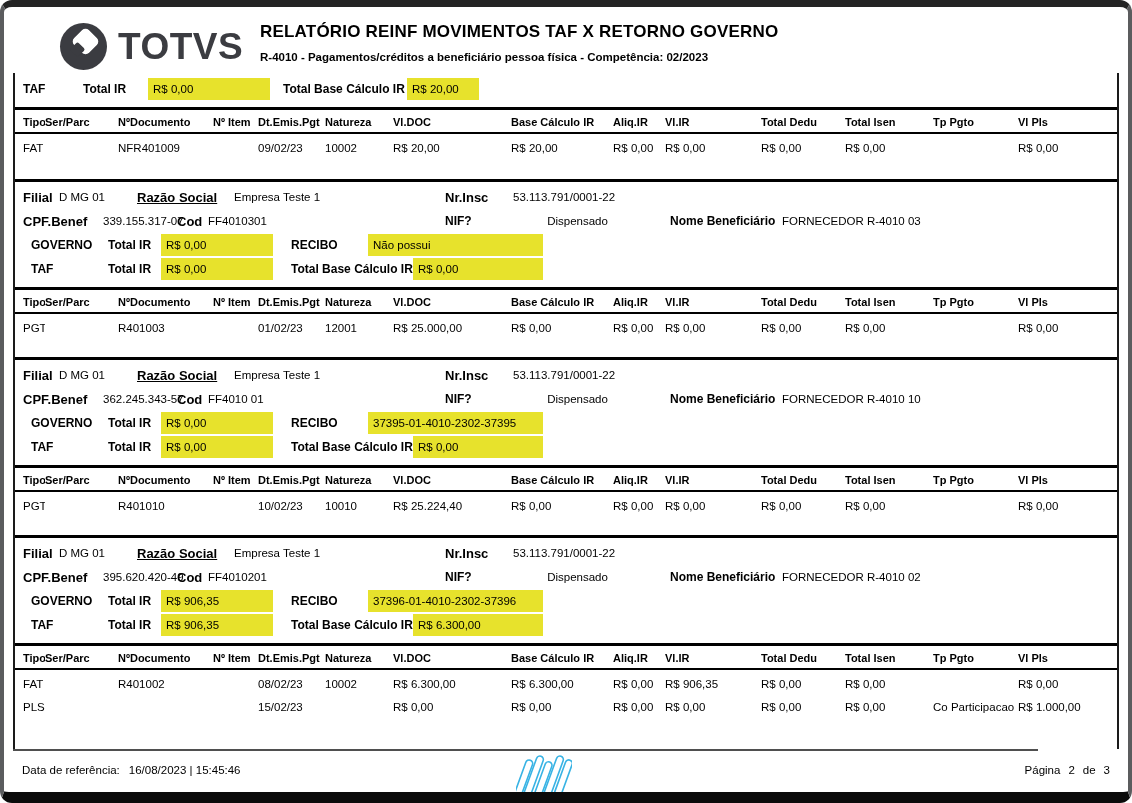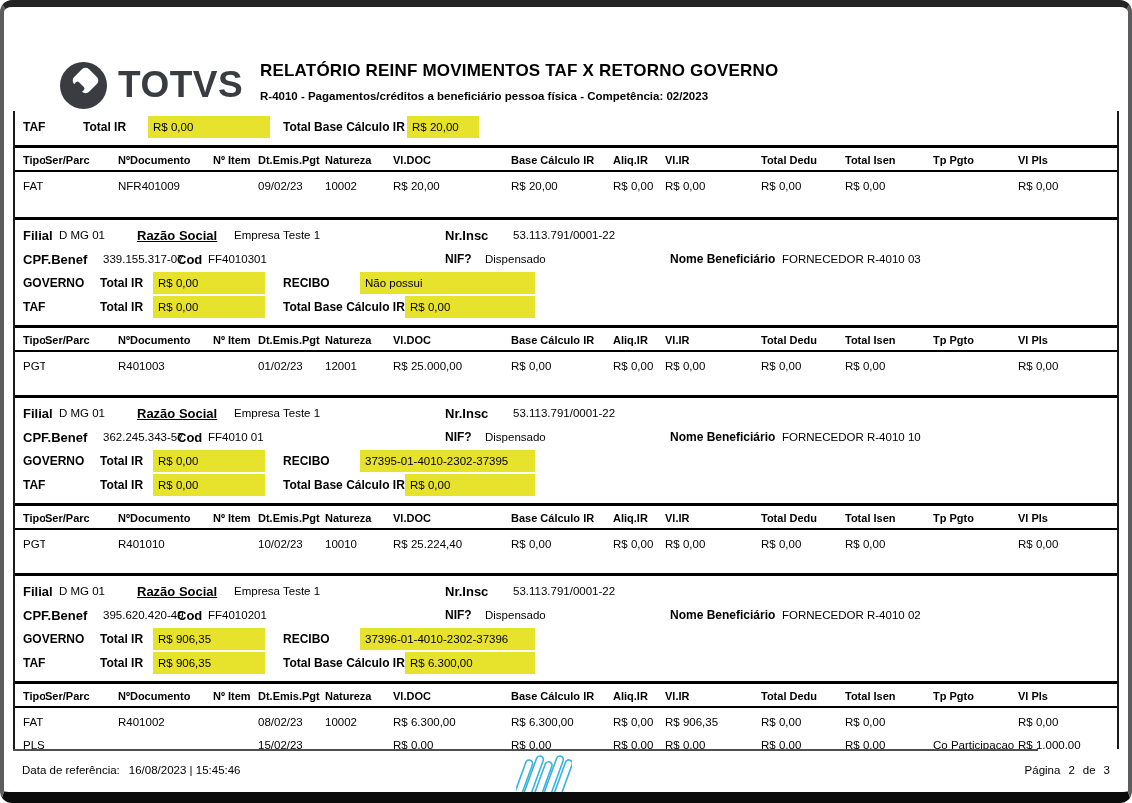--- a/index.html
+++ b/index.html
@@ -8,21 +8,21 @@
 
   .frame{
     width:1132px; height:803px;
     border-left:4px solid #5b5c5e; border-right:4px solid #5b5c5e;
     border-top:7px solid #242424; border-bottom:11px solid #0b0b0b;
     border-radius:12px; background:#fff; overflow:hidden;
     display:flex; flex-direction:column;
   }
 
   
-  .hdr{ height:66px; display:flex; padding:13px 10px 0 56px;margin-top:39px; }
+  .hdr{ height:66px; display:flex; padding:13px 10px 0 56px; }
   .logo{ display:flex; align-items:center; gap:11px; width:184px; flex:0 0 auto; }
   .logo-mark{ position:relative; width:47px; height:47px; border-radius:50%; background:#3b3c41; overflow:hidden; flex:0 0 auto;}
   .logo-mark .sq{ position:absolute; width:21px; height:21px; background:#fff; border-radius:5px; transform:rotate(45deg); left:15px; top:8px; }
   .logo-mark .dm{ position:absolute; width:11px; height:11px; background:#3b3c41; border-radius:2px; transform:rotate(45deg); left:12px; top:21px; }
   .logo-text{ font-size:37px; font-weight:bold; color:#3b3c41; letter-spacing:0.5px; }
   .titles{ padding-left:16px; padding-top:2px; }
   .title{ font-size:17px; font-weight:bold; letter-spacing:0.2px; }
   .subtitle{ font-size:11.5px; font-weight:bold; margin-top:9px; }
 
   
@@ -40,23 +40,23 @@
   .hl{ background:#e7e22c; height:22px; line-height:22px; padding-left:5px; font-size:11.5px; overflow:hidden; white-space:nowrap; }
 
   
   .s1{ width:60px; } .s2{ width:65px; } .hls1{ width:122px; }
   .s3{ width:124px; margin-left:13px; } .hls2{ width:72px; }
 
   
   .fl-l{ width:36px; } .fl-v{ width:78px; } .rs-l{ width:97px;text-decoration:underline; } .rs-v{ width:211px; } .ni-l{ width:68px; }
   
   .cb-l{ width:80px; } .cb-v{ width:74px; } .cd-l{ width:31px; } .cd-v{ width:237px; }
-  .nf-l{ width:40px; } .nf-v{ width:185px; } .nb-l{ width:112px; }
-  
-  .g1{ width:77px; } .g2{ width:53px; } .hl1{ width:112px; }
+  .nf-l{ width:40px; } .nf-v{ width:185px;text-align:center; } .nb-l{ width:112px; }
+  
+  .g1{ width:77px;margin-left:8px; } .g2{ width:53px; } .hl1{ width:112px; }
   .g3{ width:77px; margin-left:18px; } .g3b{ width:122px; margin-left:18px; }
   .hl2{ width:175px; } .hl2b{ width:130px; }
 
   
   .mov-table{ width:100%; border-collapse:collapse; table-layout:fixed; margin-top:6px; }
   .mov-table thead tr{ border-top:3px solid #000000; border-bottom:2px solid #000; }
   .mov-table th{ font-size:11px; font-weight:bold; text-align:left; padding:6px 2px 4px 0; white-space:nowrap; overflow:hidden; }
   .mov-table td{ font-size:11.5px; text-align:left; padding:8px 2px 3px 0; white-space:nowrap; overflow:hidden; }
   .mov-table th:first-child, .mov-table td:first-child{ padding-left:8px; }
 

